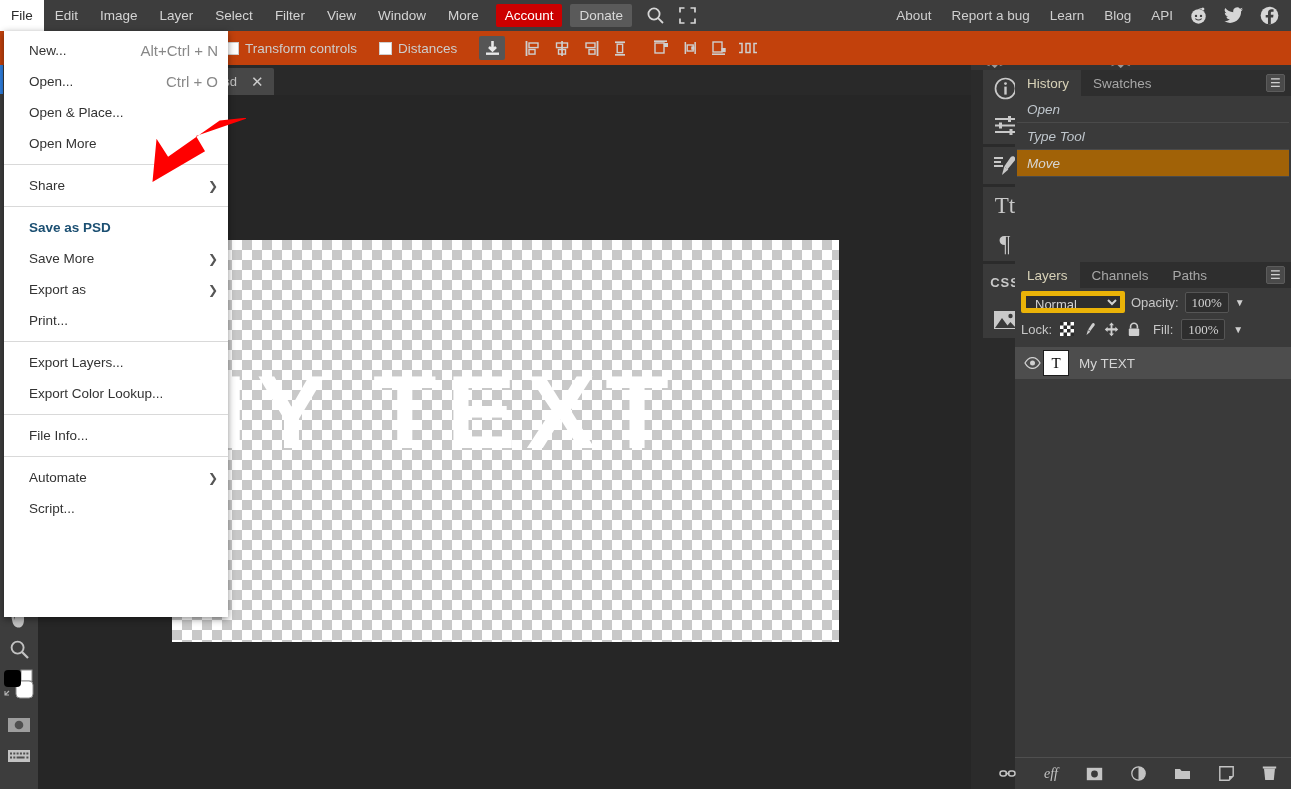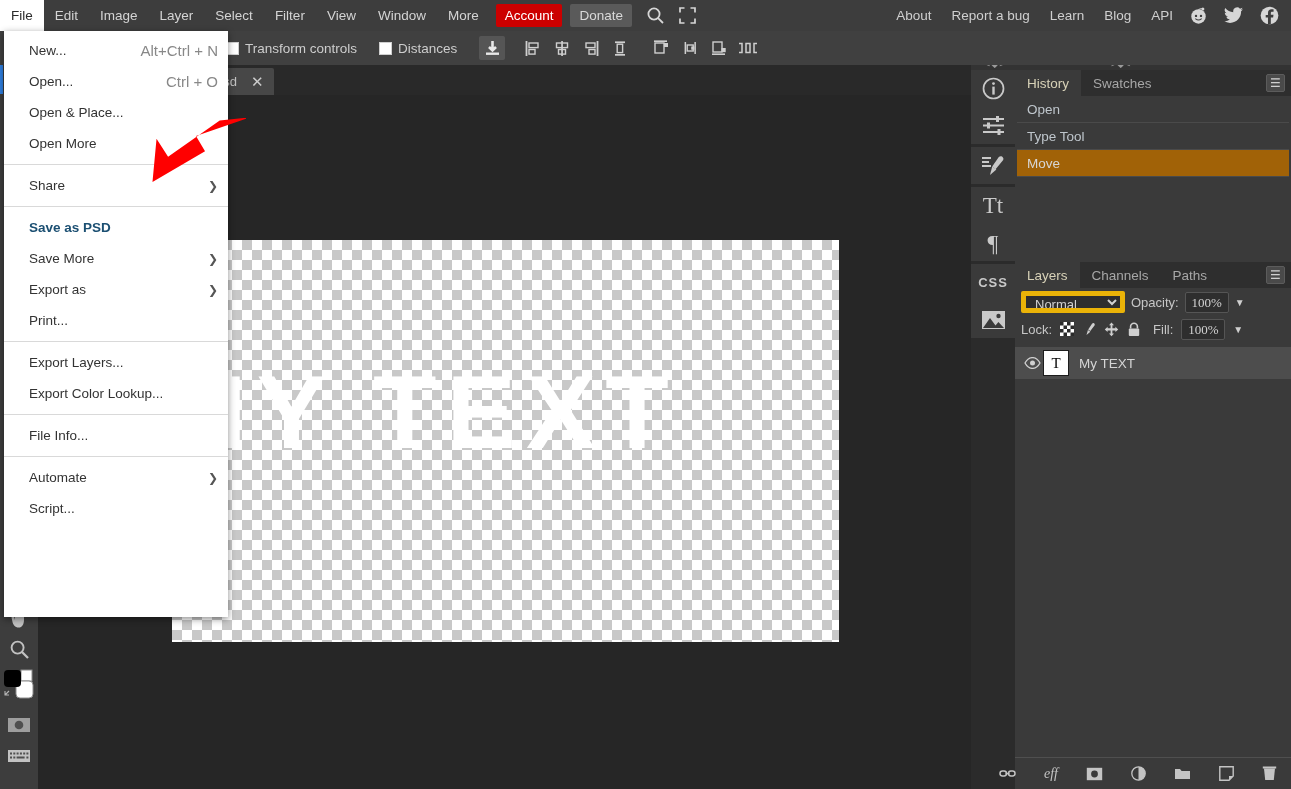--- a/index.html
+++ b/index.html
@@ -38,21 +38,21 @@
   .mb-spacer { flex: 1; }
   .menubar-right { display: flex; align-items: center; padding-right: 12px; }
   .menubar-right .lnk {
     color: #cfcfcf; font-size: 13.5px; margin-left: 20px; cursor: pointer; white-space: nowrap;
   }
   .soc { margin-left: 16px; display: flex; align-items: center; cursor: pointer; }
 
   
   .optionsbar {
     position: absolute; left: 0; top: 31px; width: 1291px; height: 34px;
-    background: #404040; display: flex; align-items: center;
+    background: #c2410c; display: flex; align-items: center;
     z-index: 20; padding-left: 8px;
   }
   .chkwrap { display: flex; align-items: center; margin-right: 22px; cursor: pointer; }
   .chkbox {
     width: 13px; height: 13px; background: #ffffff; display: inline-block;
     margin-right: 6px; border: 1px solid #cfcfcf;
   }
   .chklabel { color: #cdcdcd; font-size: 13.5px; }
   .tbtn {
     width: 26px; height: 24px; display: flex; align-items: center; justify-content: center;
@@ -117,21 +117,21 @@
     position: absolute; left: 971px; top: 56px; width: 320px; height: 733px;
     background: #2b2b2b; z-index: 14;
   }
   .dockgrip {
     position: relative; width: 320px; height: 14px; background: #333333;
   }
   .grip-left { position: absolute; left: 14px; top: 3px; color: #9a9a9a; font-size: 9px; letter-spacing: 1px; }
   .grip-right { position: absolute; left: 140px; top: 3px; color: #9a9a9a; font-size: 9px; letter-spacing: 1px; }
 
   .iconrail {
-    position: absolute; left: 0; top: 14px; width: 44px; height: 276px;
+    position: absolute; left: 12px; top: 14px; width: 44px; height: 276px;
     background: #2b2b2b;
   }
   .railgroup { background: #3a3a3a; margin-bottom: 3px; }
   .railbtn {
     width: 44px; height: 37px; display: flex; align-items: center; justify-content: center;
     cursor: pointer;
   }
 
   
   .histpanel {
@@ -151,20 +151,21 @@
     position: absolute; right: 6px; top: 4px; width: 19px; height: 18px;
     background: #4a4a4a; border: 1px solid #5c5c5c; border-radius: 2px;
     display: flex; align-items: center; justify-content: center;
     cursor: pointer; color: #d0d0d0; font-size: 12px; line-height: 1;
   }
   .hist-item {
     height: 27px; line-height: 27px; padding-left: 10px;
     font-size: 13.5px; color: #bfc6cc;
     border-bottom: 1px solid #4a4a4a; cursor: pointer;
     margin: 0 2px;
+    font-style: italic;
   }
   .hist-item.current { background: #a16207; color: #d6d6d6; }
 
   
   .layerspanel {
     position: absolute; left: 44px; top: 206px; width: 276px; height: 527px;
     background: #3a3a3a;
   }
   .layer-opts {
     display: flex; align-items: center; height: 28px; padding: 0 6px; gap: 6px;

